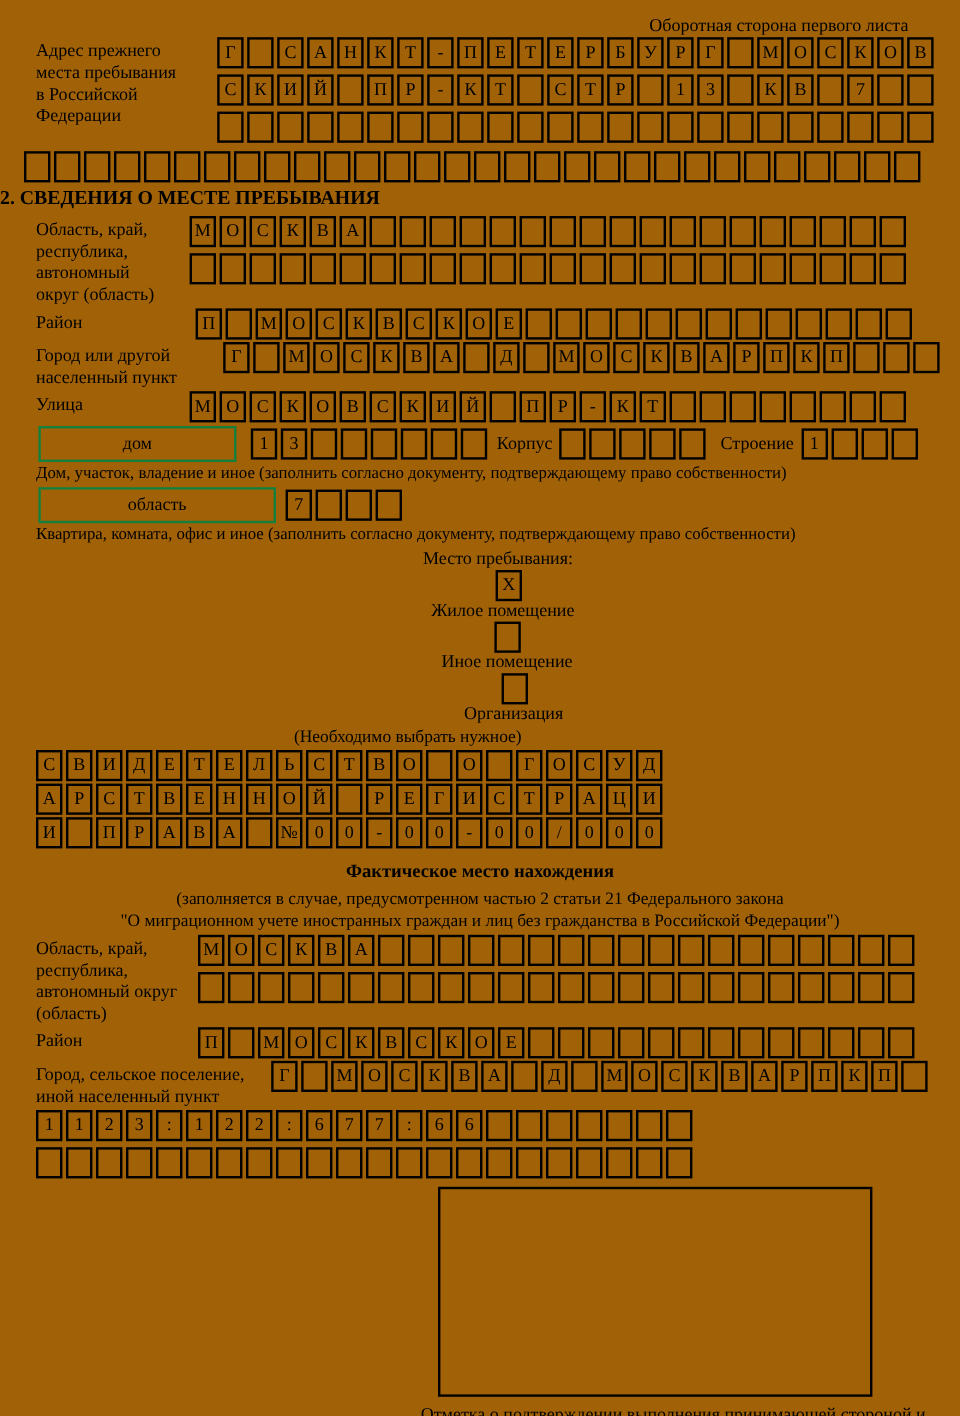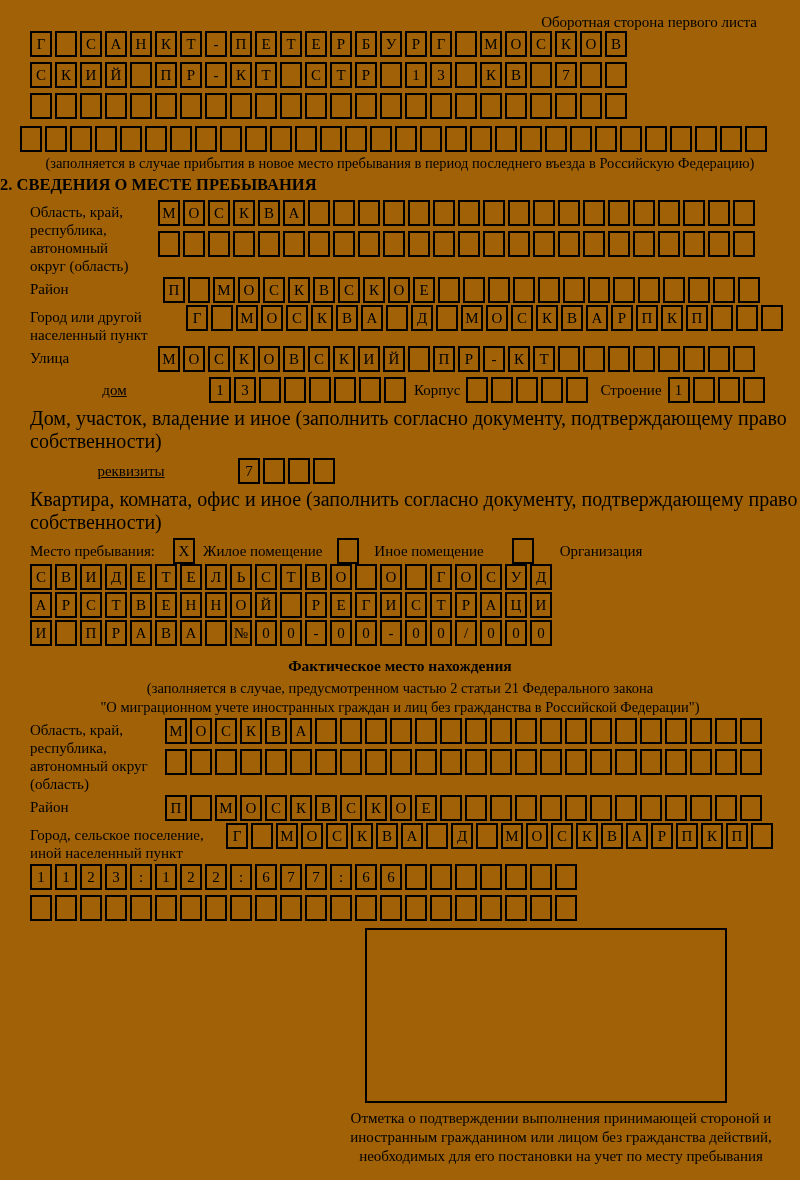--- a/index.html
+++ b/index.html
@@ -18,42 +18,43 @@
   .lw-prev{width:151px;padding-right:31px;}
   .lw-reg2{width:128px;padding-right:20px;}
   .lw-dist{width:133px;}
   .lw-city2{width:156px;padding-right:0;}
   .lw-street{width:128px;}
   .lw-doc{width:215px;padding-right:20px;}
   .lw-reg3{width:135px;padding-right:2px;}
   .lw-city3{width:196px;padding-right:6px;}
   .lw-cad{width:190px;padding-right:20px;}
   .caption{font-size:14.5px;text-align:center;margin:3px 0 2px;}
-  .caption-left{font-size:20px;margin:2px 0 3px 30px;}
+  .caption-left{font-size:14px;margin:2px 0 3px 30px;}
   .sec-title{font-weight:bold;font-size:16.5px;text-align:left;margin:3px 0 5px;}
   .sub-title{font-weight:bold;font-size:15.5px;text-align:center;margin:9px 13px 5px;}
-  .widebox{height:30px;border:2px solid #a16207;box-sizing:border-box;flex:0 0 auto;
-           display:flex;align-items:center;justify-content:center;font-size:15px;text-decoration:underline;}
+  .widebox{height:30px;border:2px solid #15803d;box-sizing:border-box;flex:0 0 auto;
+           display:flex;align-items:center;justify-content:center;font-size:15px;}
   .houserow{display:flex;align-items:center;margin:3px 0 0 32px;font-size:15px;}
   .inl{margin:0 6px 0 8px;font-size:15px;}
-  .stayrow{display:flex;align-items:center;margin:4px 0 0 30px;font-size:15px;}
+  .stayrow{display:flex;align-items:center;margin:4px 0 0 30px;font-size:15px;flex-direction:column;}
   .cb{width:22px;height:26px;border:2px solid #000;box-sizing:border-box;flex:0 0 auto;
       display:flex;align-items:center;justify-content:center;font-size:15px;}
   .stay-note{margin:2px 0 2px 245px;font-size:14.5px;}
   .confirm-rect{width:362px;height:175px;border:2px solid #000;box-sizing:border-box;margin:2px 0 0 365px;}
   .confirm-caption{width:450px;margin:6px 0 0 336px;text-align:center;font-size:15px;line-height:19px;}
 </style>
 </head>
 <body>
 
 <div class="page">
 
   <div class="note">Оборотная сторона первого листа</div>
 
   <div class="field">
+    <div class="flabel lw-prev">Адрес прежнего места пребывания в Российской Федерации</div>
     <div class="rows">
       <div class="cellrow g5">
           <span class="cell">Г</span>
           <span class="cell"></span>
           <span class="cell">С</span>
           <span class="cell">А</span>
           <span class="cell">Н</span>
           <span class="cell">К</span>
           <span class="cell">Т</span>
           <span class="cell">-</span>
@@ -153,21 +154,20 @@
       <span class="cell"></span>
       <span class="cell"></span>
       <span class="cell"></span>
       <span class="cell"></span>
       <span class="cell"></span>
       <span class="cell"></span>
       <span class="cell"></span>
       <span class="cell"></span>
       <span class="cell"></span>
     </div>
-  <div class="caption">(заполняется в случае прибытия в новое место пребывания в период последнего въезда в Российскую Федерацию)</div>
 
   <div class="sec-title">2. СВЕДЕНИЯ О МЕСТЕ ПРЕБЫВАНИЯ</div>
 
   <div class="field">
     <div class="flabel lw-reg2">Область, край, республика, автономный округ (область)</div>
     <div class="rows">
       <div class="cellrow g5">
           <span class="cell">М</span>
           <span class="cell">О</span>
           <span class="cell">С</span>
@@ -336,39 +336,40 @@
     <div class="cellrow">
         <span class="cell">1</span>
         <span class="cell"></span>
         <span class="cell"></span>
         <span class="cell"></span>
       </div>
   </div>
   <div class="caption-left">Дом, участок, владение и иное (заполнить согласно документу, подтверждающему право собственности)</div>
 
   <div class="houserow">
-    <div class="widebox" style="width:198px">реквизиты</div>
+    <div class="widebox" style="width:198px">область</div>
     <div class="cellrow" style="margin-left:8px">
         <span class="cell">7</span>
         <span class="cell"></span>
         <span class="cell"></span>
         <span class="cell"></span>
       </div>
   </div>
   <div class="caption-left">Квартира, комната, офис и иное (заполнить согласно документу, подтверждающему право собственности)</div>
 
   <div class="stayrow">
     <span>Место пребывания:</span>
     <span class="cb" style="margin-left:18px">X</span>
     <span style="margin-left:8px">Жилое помещение</span>
     <span class="cb" style="margin-left:15px"></span>
     <span style="margin-left:15px">Иное помещение</span>
     <span class="cb" style="margin-left:28px"></span>
     <span style="margin-left:26px">Организация</span>
   </div>
+  <div class="stay-note">(Необходимо выбрать нужное)</div>
 
   <div class="field">
     <div class="rows">
       <div class="cellrow g2">
           <span class="cell">С</span>
           <span class="cell">В</span>
           <span class="cell">И</span>
           <span class="cell">Д</span>
           <span class="cell">Е</span>
           <span class="cell">Т</span>

